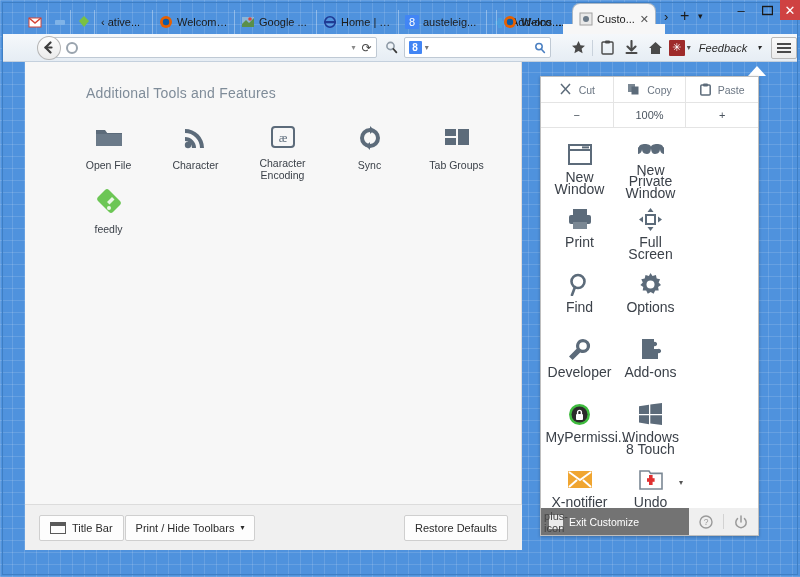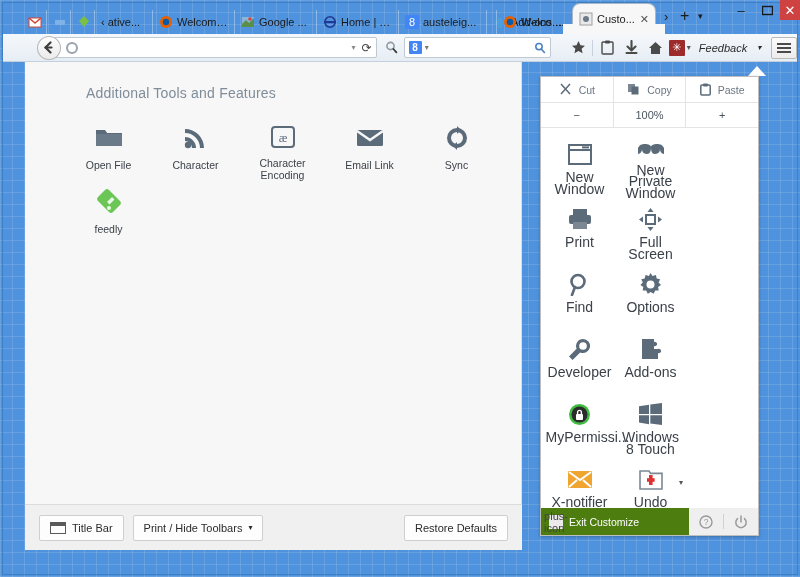--- a/index.html
+++ b/index.html
@@ -151,21 +151,21 @@
   #custbottombar{
     position:absolute; left:0; bottom:0; width:497px; height:46px;
     background:#f0f0f0; border-top:1px solid #dcdcdc;
     display:flex; align-items:center; padding:0 14px;
   }
   .gbtn{
     height:26px; background:#fdfdfd; border:1px solid #cfcfcf;
     border-radius:2px; display:flex; align-items:center; gap:6px;
     padding:0 10px; font-size:11px; color:#2b2b2b;
   }
-  #titlebarbtn{ margin-right:9px;}
+  #titlebarbtn{ margin-right:1px;}
   #restore{ margin-left:auto; }
   .winglyph{ width:16px;height:12px;border:1.5px solid #5a5a5a;
     position:relative;}
   .winglyph:before{content:"";position:absolute;left:0;top:0;right:0;
     height:3px;background:#5a5a5a;}
 
   
   #panel{
     position:absolute; left:540px; top:76px; width:219px; height:460px;
     background:#fff; border:1px solid #bfbfbf;
@@ -198,21 +198,21 @@
   }
   .mitem .micon{ height:28px; display:flex; align-items:center;
      justify-content:center; color:#5c6b7a;}
   .mitem .mlabel{ margin-top:4px; font-size:14px; color:#3b4149;
      text-align:center; line-height:11.5px; width:68px;}
   .mitem .mcaret{ position:absolute; right:3px; top:19px;
      font-size:8px; color:#555;}
   #panelfooter{
     position:absolute; left:0; bottom:0; width:100%; height:27px;
     display:flex; align-items:center;
-    background:#4d7c0f; color:#fff; font-size:10.5px;
+    background:#737373; color:#fff; font-size:10.5px;
   }
   #exitcustomize{ display:flex;align-items:center;gap:6px;padding-left:8px;}
   #plusbox{ width:14px;height:14px;background:#eaeaea;color:#444;
     display:flex;align-items:center;justify-content:center;font-size:11px;}
   #footright{ margin-left:auto; display:flex; height:100%;
     background:#efefef; }
   #footright > div{ width:34px; display:flex; align-items:center;
     justify-content:center; color:#8b8b8b; font-size:13px;}
   #footsep{ width:1px!important; background:#d2d2d2; margin:6px 0; }
 
@@ -434,42 +434,43 @@
     <div class="pitem">
       <span class="picon">
         <svg width="26" height="24" viewBox="0 0 26 24">
             <rect x="2" y="2" width="22" height="20" rx="3" fill="none" stroke="#5c6b7a" stroke-width="2"></rect>
             <text x="13" y="17" font-size="13" font-family="Liberation Serif" fill="#5c6b7a" text-anchor="middle">æ</text>
           </svg>
       </span>
       <span class="plabel">Character Encoding</span>
     </div>
 
-    <div class="pitem">
-      <span class="picon">
-        <svg width="28" height="22" viewBox="0 0 28 22">
-            <rect x="1" y="3" width="26" height="16" rx="1.5" fill="#5c6b7a"></rect>
-            <path d="M1 4l13 9 13-9" fill="none" stroke="#f7f7f7" stroke-width="2.4"></path>
-          </svg>
-      </span>
-      <span class="plabel">Email Link</span>
-    </div>
 
     <div class="pitem">
       <span class="picon">
         <svg width="24" height="24" viewBox="0 0 24 24">
             <path d="M12 2a10 10 0 0 1 0 20V18a6 6 0 0 0 0-12z" fill="#5c6b7a"></path>
             <path d="M12 22A10 10 0 0 1 12 2v4a6 6 0 0 0 0 12z" fill="#5c6b7a"></path>
             <path d="M12 0l4 4-4 4z" fill="#5c6b7a"></path>
             <path d="M12 24l-4-4 4-4z" fill="#5c6b7a"></path>
           </svg>
       </span>
       <span class="plabel">Sync</span>
     </div>
 
+    <div class="pitem">
+      <span class="picon">
+        <svg width="26" height="24" viewBox="0 0 26 24">
+            <rect x="1" y="3" width="11" height="7" fill="#5c6b7a"></rect>
+            <rect x="14" y="3" width="11" height="16" fill="#5c6b7a"></rect>
+            <rect x="1" y="12" width="11" height="7" fill="#5c6b7a"></rect>
+          </svg>
+      </span>
+      <span class="plabel">Tab Groups</span>
+    </div>
 
     <div class="pitem">
       <span class="picon">
         <svg width="26" height="26" viewBox="0 0 26 26">
             <path d="M13 1l11 11a3 3 0 0 1 0 4l-7 7a3 3 0 0 1-4 0L2 12a3 3 0 0 1 0-4L9 1a3 3 0 0 1 4 0z" fill="#6cc655"></path>
             <path d="M11 13l5-5 2.5 2.5-5 5z" fill="#fff" opacity=".85"></path>
             <circle cx="13" cy="19" r="2" fill="#fff" opacity=".85"></circle>
           </svg>
       </span>
       <span class="plabel">feedly</span>

